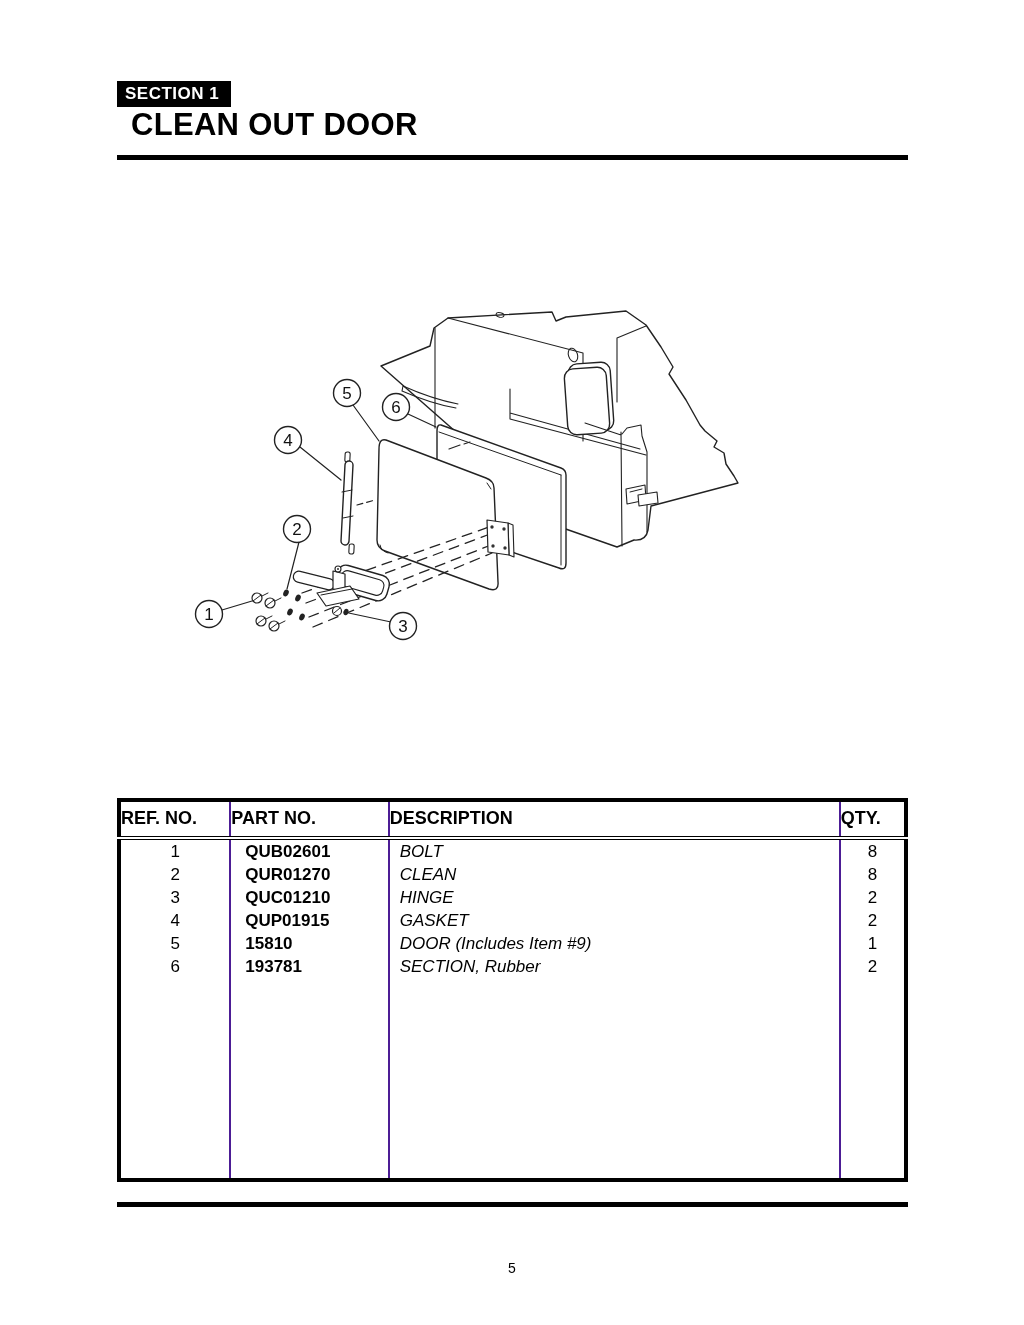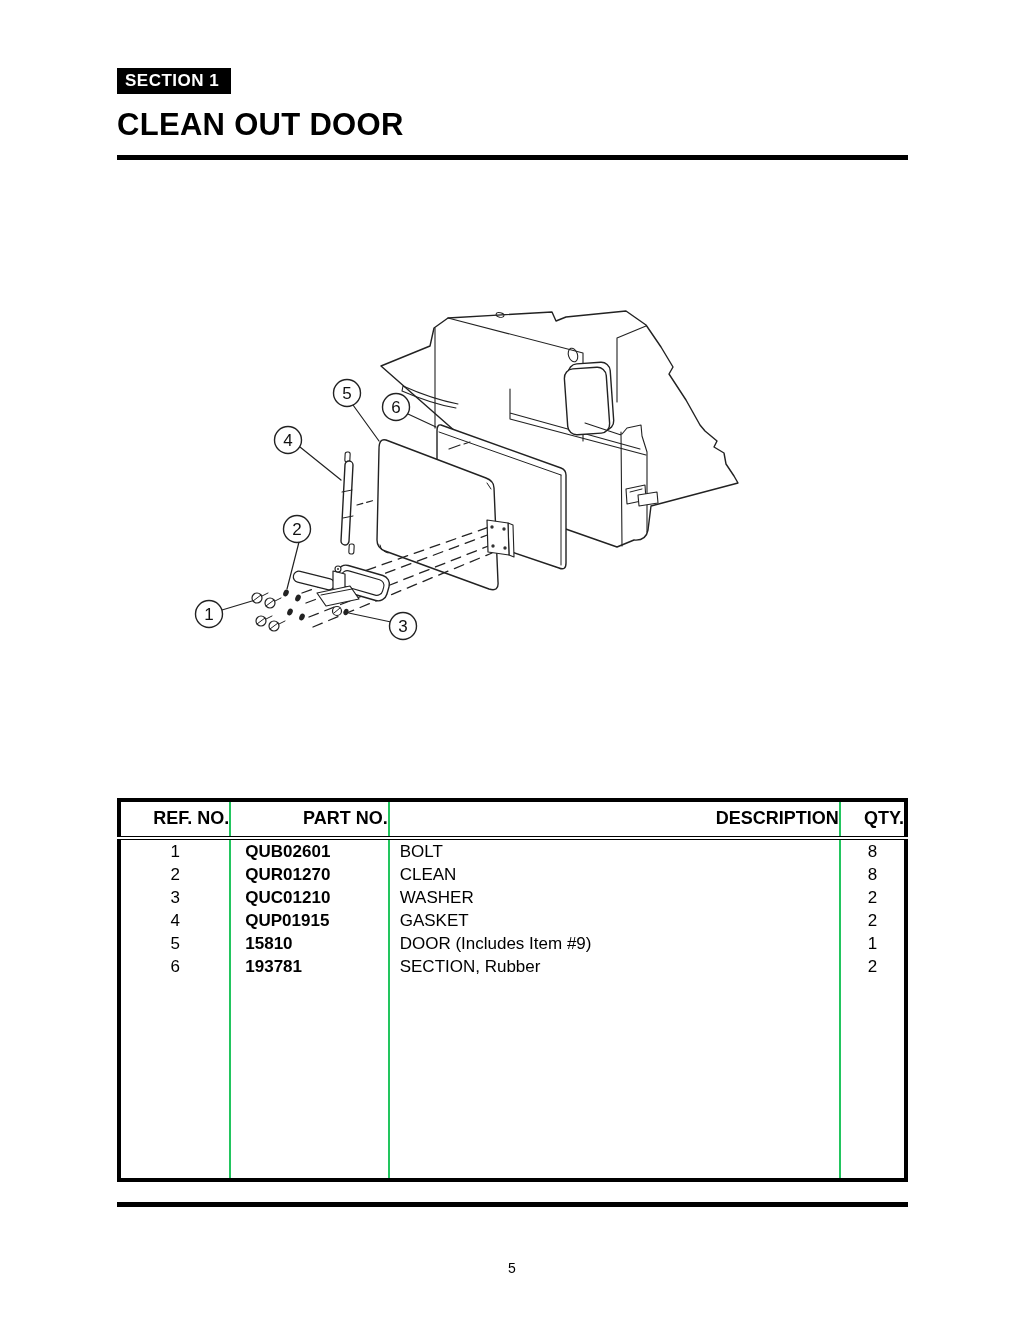--- a/index.html
+++ b/index.html
@@ -1,52 +1,52 @@
 <!DOCTYPE html>
 <html><head>
 <meta charset="utf-8">
 <style>
   html,body{margin:0;padding:0;background:#fff;}
   .sheet{
     position:relative;width:1024px;height:1325px;background:#ffffff;
     font-family:"Liberation Sans",sans-serif;color:#000;overflow:hidden;
   }
   .section-badge{
-    position:absolute;left:117px;top:68px;background:#000;color:#fff;
+    position:absolute;left:117px;top:81px;background:#000;color:#fff;
     font-size:17px;font-weight:bold;line-height:26px;height:26px;
     padding:0 12px 0 8px;letter-spacing:.5px;
   }
   .page-title{
-    position:absolute;left:117px;top:107px;margin:0;
+    position:absolute;left:131px;top:107px;margin:0;
     font-size:31px;font-weight:bold;letter-spacing:.3px;white-space:nowrap;
   }
   .rule{position:absolute;left:117px;width:791px;background:#000;}
   .rule.top{top:155px;height:5px;}
   .rule.bottom{top:1202px;height:5px;}
   .diagram-svg{position:absolute;left:0;top:285px;}
   .diagram-svg path,.diagram-svg line,.diagram-svg rect,
   .diagram-svg circle,.diagram-svg ellipse,.diagram-svg polyline{
     vector-effect:non-scaling-stroke;
   }
   .parts-table{
     position:absolute;left:117px;top:798px;width:791px;height:384px;
     border-collapse:collapse;table-layout:fixed;border:4px solid #000;
   }
   .parts-table th{
     border-bottom:4px double #000;font-size:18px;font-weight:bold;
-    height:30px;padding:1px 0 3px;text-align:right;
+    height:30px;padding:1px 0 3px;text-align:left;
   }
   .parts-table td{
     font-size:17px;height:23px;padding:0;line-height:23px;
     vertical-align:top;white-space:nowrap;overflow:hidden;
   }
-  .parts-table th + th, .parts-table td + td{border-left:2px solid #22c55e;}
+  .parts-table th + th, .parts-table td + td{border-left:2px solid #4c1d95;}
   .c-ref{text-align:center;}
   .c-part{padding-left:14px !important;font-weight:bold;}
-  .c-desc{padding-left:10px !important;}
+  .c-desc{padding-left:10px !important;font-style:italic;}
   .c-qty{text-align:center;}
   .filler td{height:auto;}
   .page-number{
     position:absolute;left:0;top:1260px;width:1024px;text-align:center;
     font-size:14px;
   }
   .co-circle{fill:#fff;stroke:#222;stroke-width:1.4;}
   .co-num{font-size:17px;fill:#111;font-family:"Liberation Sans",sans-serif;}
 </style>
 </head>
@@ -211,21 +211,21 @@
       </tr>
       <tr>
         <td class="c-ref">2</td>
         <td class="c-part">QUR01270</td>
         <td class="c-desc">CLEAN</td>
         <td class="c-qty">8</td>
       </tr>
       <tr>
         <td class="c-ref">3</td>
         <td class="c-part">QUC01210</td>
-        <td class="c-desc">WASHER</td>
+        <td class="c-desc">HINGE</td>
         <td class="c-qty">2</td>
       </tr>
       <tr>
         <td class="c-ref">4</td>
         <td class="c-part">QUP01915</td>
         <td class="c-desc">GASKET</td>
         <td class="c-qty">2</td>
       </tr>
       <tr>
         <td class="c-ref">5</td>

